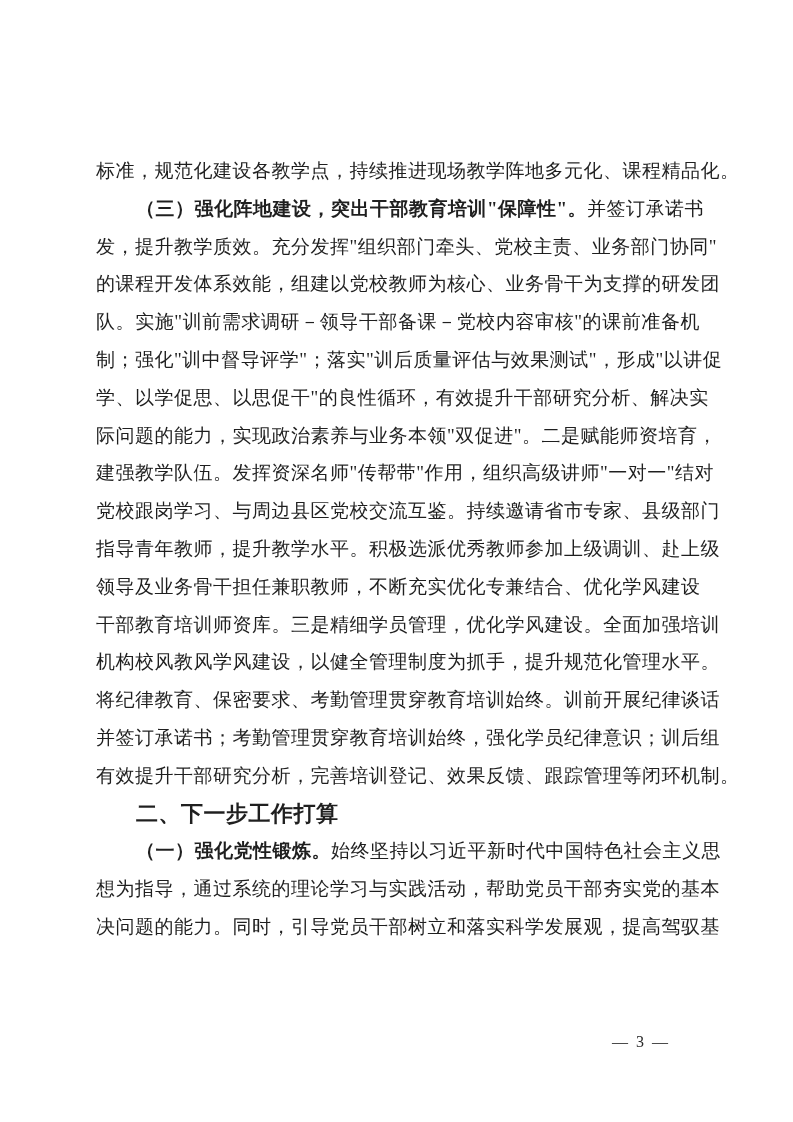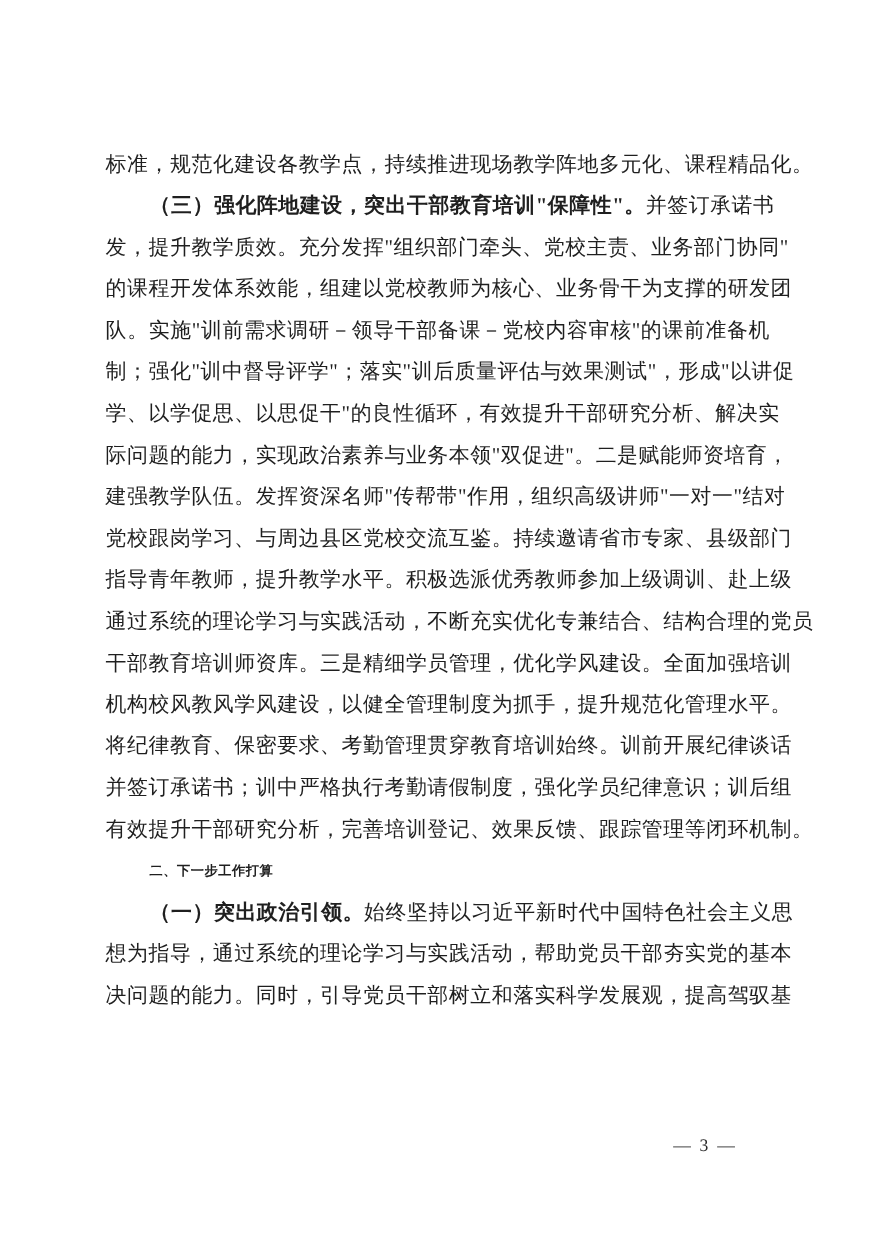--- a/index.html
+++ b/index.html
@@ -12,40 +12,40 @@
     width: 793px;
     height: 1122px;
     background: #ffffff;
     font-family: "Liberation Serif", serif;
     color: #1f1f1f;
     overflow: hidden;
   }
   .doc-body {
     position: absolute;
     left: 96px;
-    top: 131px;
+    top: 152px;
     width: 604px;
   }
   .line {
     font-size: 19px;
     line-height: 37.8px;
     text-align: justify;
     text-align-last: justify;
     text-justify: inter-character;
     letter-spacing: 0.5px;
     white-space: nowrap;
     overflow: visible;
   }
   .line.indent {
     padding-left: 40px;
   }
   .line.heading {
-    font-family: Liberation Mono, monospace;
+    font-family: Liberation Sans, sans-serif;
     font-weight: bold;
-    font-size: 12px;
+    font-size: 22px;
     text-align: center;
     text-align-last: left;
   }
   .seg.bold {
     font-weight: bold;
   }
   .page-number {
     position: absolute;
     top: 1030px;
     right: 123px;
@@ -65,25 +65,25 @@
       <div class="line indent"><span class="seg bold">（三）强化阵地建设，突出干部教育培训"保障性"。</span><span class="seg">并签订承诺书</span></div>
       <div class="line"><span class="seg">发，提升教学质效。充分发挥"组织部门牵头、党校主责、业务部门协同"</span></div>
       <div class="line"><span class="seg">的课程开发体系效能，组建以党校教师为核心、业务骨干为支撑的研发团</span></div>
       <div class="line"><span class="seg">队。实施"训前需求调研－领导干部备课－党校内容审核"的课前准备机</span></div>
       <div class="line"><span class="seg">制；强化"训中督导评学"；落实"训后质量评估与效果测试"，形成"以讲促</span></div>
       <div class="line"><span class="seg">学、以学促思、以思促干"的良性循环，有效提升干部研究分析、解决实</span></div>
       <div class="line"><span class="seg">际问题的能力，实现政治素养与业务本领"双促进"。二是赋能师资培育，</span></div>
       <div class="line"><span class="seg">建强教学队伍。发挥资深名师"传帮带"作用，组织高级讲师"一对一"结对</span></div>
       <div class="line"><span class="seg">党校跟岗学习、与周边县区党校交流互鉴。持续邀请省市专家、县级部门</span></div>
       <div class="line"><span class="seg">指导青年教师，提升教学水平。积极选派优秀教师参加上级调训、赴上级</span></div>
-      <div class="line"><span class="seg">通过系统的理论学习与实践活动，不断充实优化专兼结合、结构合理的党员</span></div>
+      <div class="line"><span class="seg">领导及业务骨干担任兼职教师，不断充实优化专兼结合、优化学风建设</span></div>
       <div class="line"><span class="seg">干部教育培训师资库。三是精细学员管理，优化学风建设。全面加强培训</span></div>
       <div class="line"><span class="seg">机构校风教风学风建设，以健全管理制度为抓手，提升规范化管理水平。</span></div>
       <div class="line"><span class="seg">将纪律教育、保密要求、考勤管理贯穿教育培训始终。训前开展纪律谈话</span></div>
-      <div class="line"><span class="seg">并签订承诺书；训中严格执行考勤请假制度，强化学员纪律意识；训后组</span></div>
+      <div class="line"><span class="seg">并签订承诺书；考勤管理贯穿教育培训始终，强化学员纪律意识；训后组</span></div>
       <div class="line"><span class="seg">有效提升干部研究分析，完善培训登记、效果反馈、跟踪管理等闭环机制。</span></div>
       <div class="line heading indent"><span class="seg bold">二、下一步工作打算</span></div>
-      <div class="line indent"><span class="seg bold">（一）突出政治引领。</span><span class="seg">始终坚持以习近平新时代中国特色社会主义思</span></div>
+      <div class="line indent"><span class="seg bold">（一）强化党性锻炼。</span><span class="seg">始终坚持以习近平新时代中国特色社会主义思</span></div>
       <div class="line"><span class="seg">想为指导，通过系统的理论学习与实践活动，帮助党员干部夯实党的基本</span></div>
       <div class="line"><span class="seg">决问题的能力。同时，引导党员干部树立和落实科学发展观，提高驾驭基</span></div>
     </div>
   <div class="page-number">— 3 —</div>
 </div>
 
 </body></html>

